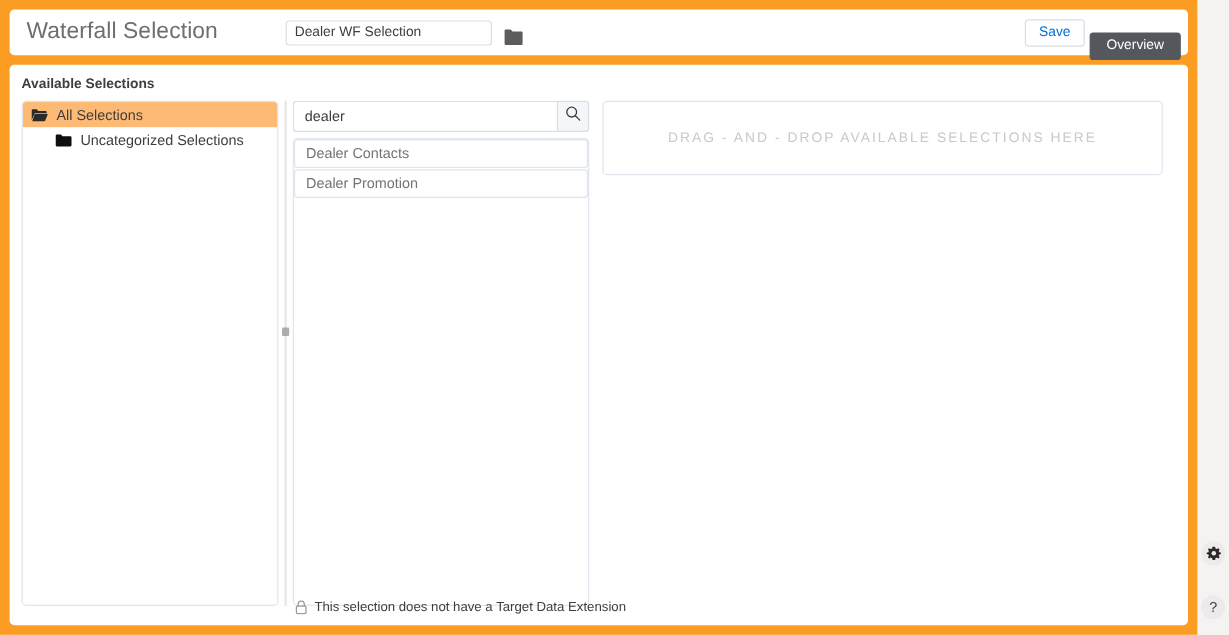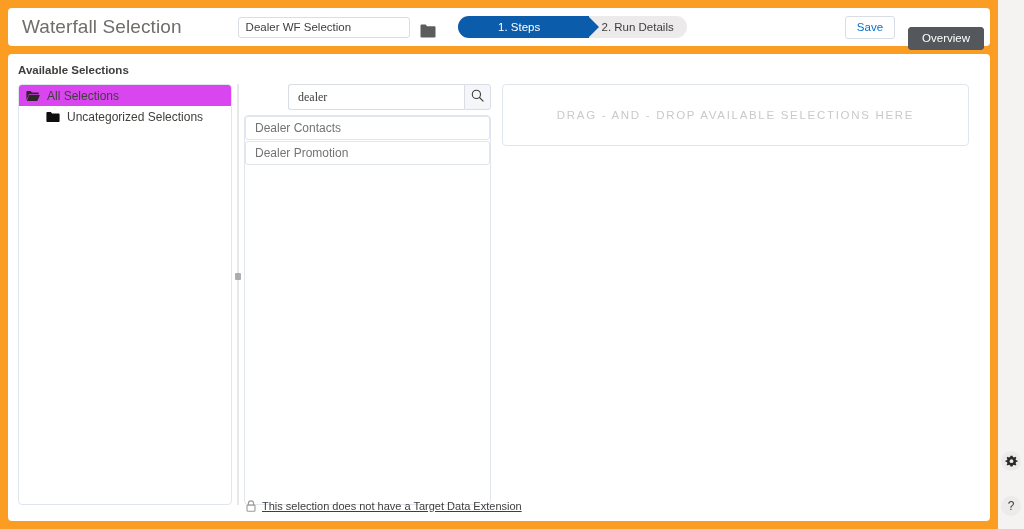--- a/index.html
+++ b/index.html
@@ -120,21 +120,21 @@
     left: 131px;
     width: 98px;
     color: #3e3e3c;
   }
 
   
   #header-actions {
     margin-left: auto;
     display: flex;
     align-items: center;
-    gap: 13px;
+    gap: 4px;
   }
   .btn {
     font-family: "Liberation Sans", sans-serif;
     font-size: 11.5px;
     border-radius: 3px;
     padding: 4px 11px;
     cursor: pointer;
     white-space: nowrap;
     line-height: 13px;
   }
@@ -186,21 +186,21 @@
   .tree-item {
     display: flex;
     align-items: center;
     height: 21px;
     font-size: 12px;
     color: #3e3e3c;
     cursor: pointer;
     padding-left: 7px;
   }
   .tree-item.selected {
-    background: #d946ef;
+    background: #fdba74;
   }
   .tree-item.child {
     padding-left: 27px;
   }
   .tree-item .tree-icon {
     display: flex;
     align-items: center;
     margin-right: 7px;
   }
 
@@ -237,31 +237,30 @@
     width: 247px;
     display: flex;
     flex-direction: column;
   }
   #search-row {
     display: flex;
     height: 26px;
   }
   #search-input {
     flex: 1;
-    font-family: Liberation Serif, serif;
+    font-family: Liberation Sans, sans-serif;
     font-size: 12px;
     color: #3e3e3c;
     border: 1px solid #d8dde6;
     border-right: none;
     border-radius: 3px 0 0 3px;
     padding: 0 9px;
     box-sizing: border-box;
     outline: none;
     background: #fff;
-    margin-left: 44px;
   }
   #search-button {
     width: 27px;
     border: 1px solid #d8dde6;
     border-radius: 0 3px 3px 0;
     background: #f4f6f9;
     display: flex;
     align-items: center;
     justify-content: center;
     cursor: pointer;
@@ -313,21 +312,20 @@
 
   
   #status-line {
     position: absolute;
     left: 238px;
     bottom: 9px;
     display: flex;
     align-items: center;
     font-size: 11px;
     color: #3e3e3c;
-    text-decoration: underline;
   }
   #lock-icon {
     display: flex;
     align-items: center;
     margin-right: 6px;
   }
 
   
   #right-rail {
     position: absolute;
@@ -364,29 +362,20 @@
 
     <div class="name-group">
       <input id="selection-name-input" type="text" value="Dealer WF Selection" style="">
       <span id="folder-icon">
         <svg width="16" height="14" viewBox="0 0 16 14" aria-hidden="true">
           <path d="M0.5 1.5 A1 1 0 0 1 1.5 0.5 H5.6 L7.1 2.3 H14.5 A1 1 0 0 1 15.5 3.3 V12.5 A1 1 0 0 1 14.5 13.5 H1.5 A1 1 0 0 1 0.5 12.5 Z" fill="#5c5c5c"></path>
         </svg>
       </span>
     </div>
 
-    <div id="steps-wrap">
-      <div id="steps-track"></div>
-      <div class="step" id="step-1">
-        <span>1. Steps</span>
-      </div>
-      <div class="step" id="step-2">
-        <span>2. Run Details</span>
-      </div>
-    </div>
 
     <div id="header-actions">
       <div class="btn" id="save-button">Save</div>
       <div class="btn" id="overview-button">Overview</div>
     </div>
   </div>
 
   <div id="content-card">
 
     <div id="available-selections-label">Available Selections</div>

